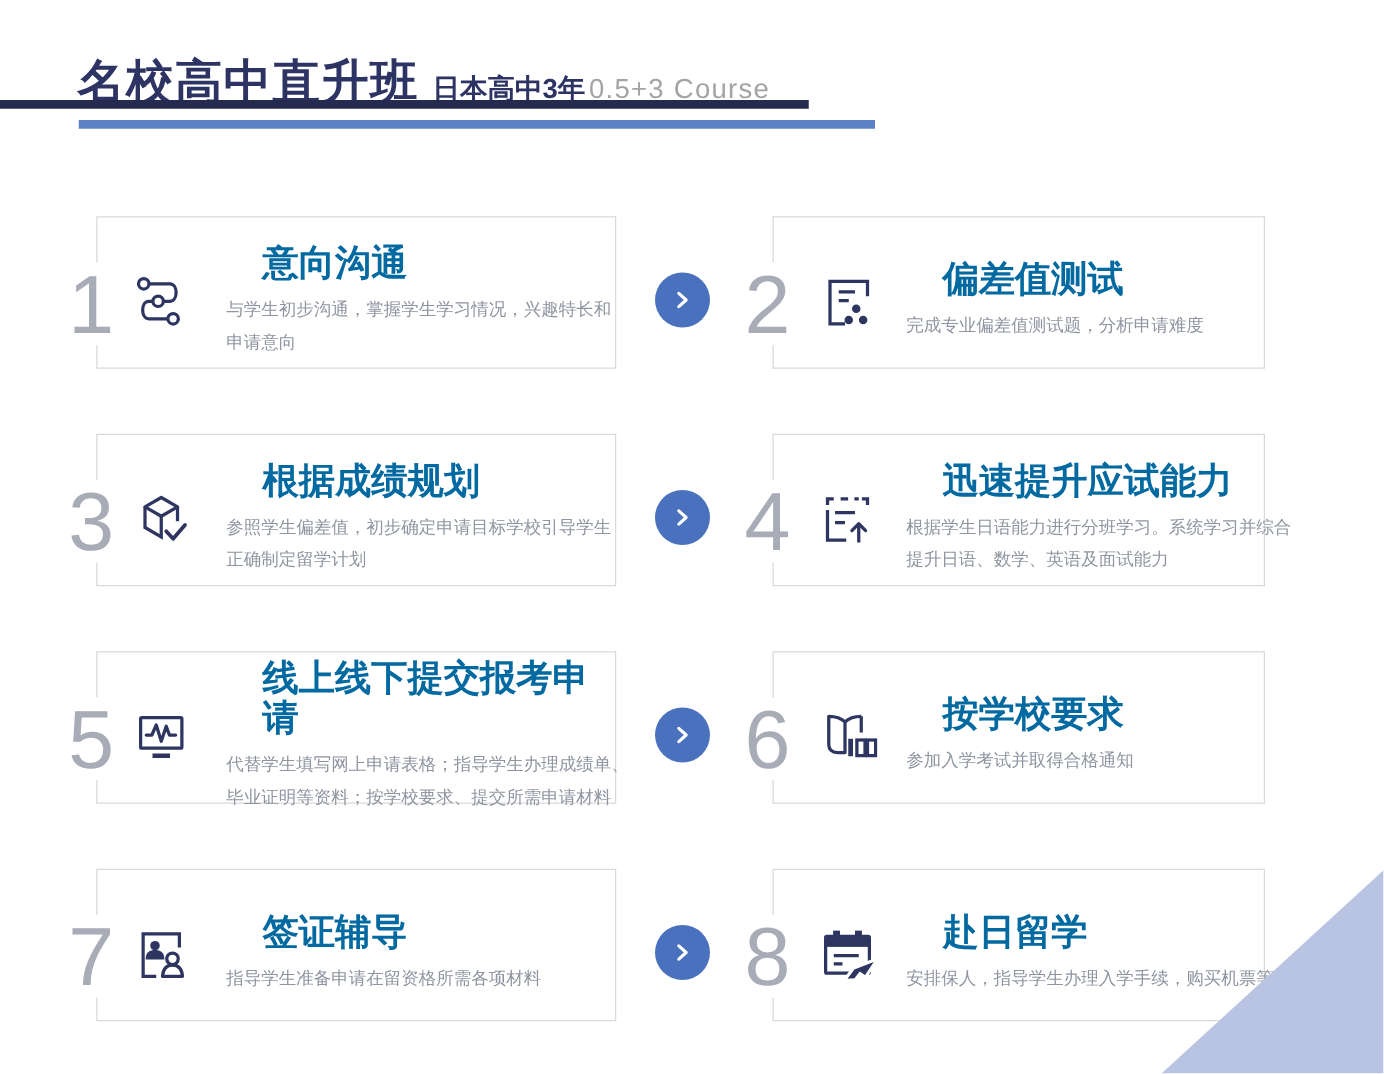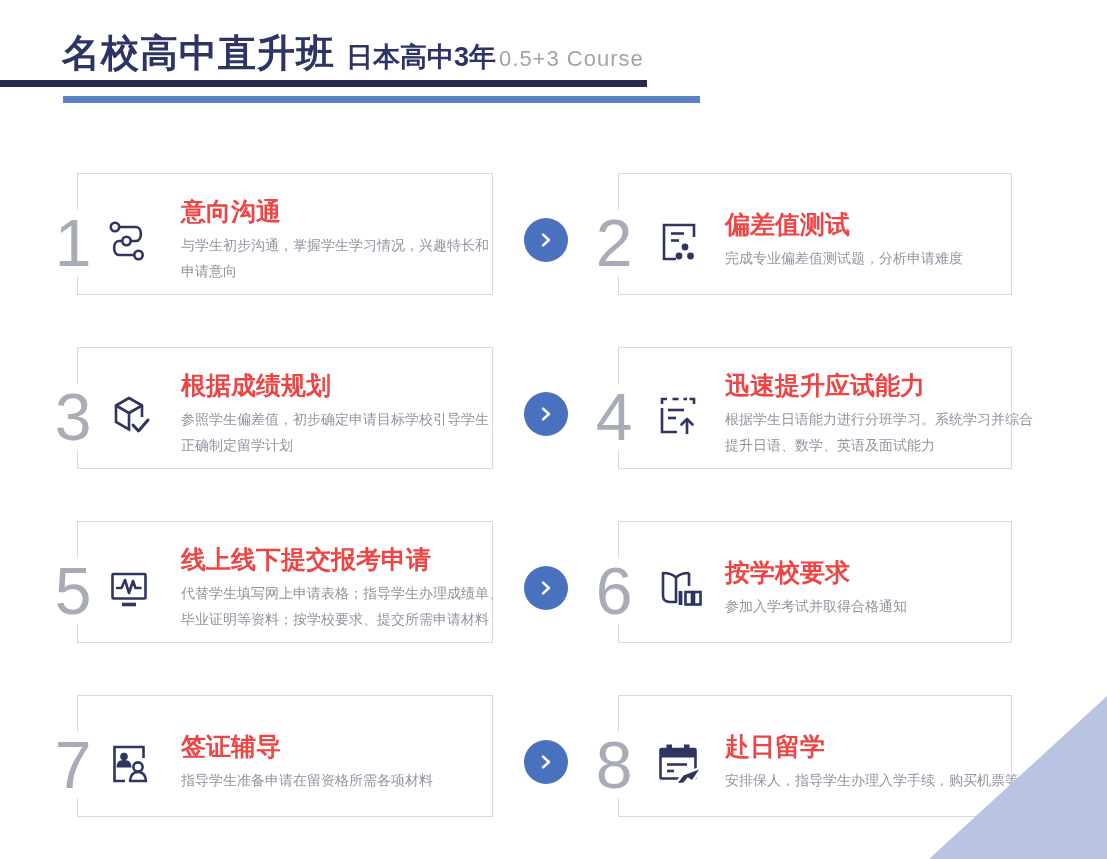--- a/index.html
+++ b/index.html
@@ -2,40 +2,40 @@
 <html><head>
 <meta charset="utf-8">
 <style>
   html,body { margin:0; padding:0; background:#fff; }
   .page {
     position:relative; width:1107px; height:859px; background:#ffffff;
     overflow:hidden; font-family:"Liberation Sans","DejaVu Sans",sans-serif;
   }
 
   
-  .header { position:absolute; left:62px; top:28px; display:flex; align-items:baseline; white-space:nowrap; }
+  .header { position:absolute; left:62px; top:40px; display:flex; align-items:baseline; white-space:nowrap; }
   .header-main { font-size:38px; font-weight:bold; color:#2d3464; letter-spacing:1px; }
-  .header-sub  { font-size:27px; font-weight:bold; color:#2d3464; margin-left:11px; }
+  .header-sub  { font-size:22px; font-weight:bold; color:#2d3464; margin-left:11px; }
   .header-course { font-size:22px; font-weight:normal; color:#a3a3a3; margin-left:3px; letter-spacing:1px; }
   .bar-dark { position:absolute; left:0; top:80px; width:647px; height:7px; background:#252b4e; }
   .bar-blue { position:absolute; left:63px; top:96px; width:637px; height:7px; background:#5b82c5; }
 
   
   .card {
     position:absolute; height:122px; box-sizing:border-box; background:#fff;
     border:1px solid #d9d9d9; display:flex; align-items:center; padding-top:14px;
   }
   .card.left  { left:77px;  width:416px; padding-left:26px; }
   .card.right { left:618px; width:394px; padding-left:34px; }
   .icon-wrap { flex:0 0 50px; height:50px; display:flex; align-items:center; justify-content:center; color:#2d3560; }
   .card.left  .icon-wrap { margin-right:27px; }
   .card.right .icon-wrap { margin-right:22px; }
   .icon-wrap svg { width:48px; height:48px; stroke:currentColor; fill:none; stroke-width:2.6; }
   .texts { min-width:0; }
-  .step-title { font-size:25px; font-weight:bold; color:#ef4444; line-height:1.1; }
+  .step-title { font-size:29px; font-weight:bold; color:#0369a1; line-height:1.1;margin-left:29px; }
   .step-desc { margin-top:7px; font-size:14px; color:#8f95a0; line-height:26px; white-space:nowrap; }
 
   .num {
     position:absolute; left:-5px; top:calc(50% + 9px); transform:translate(-50%,-50%);
     font-size:66px; line-height:1; color:#a7acb6; background:#fff; padding:0 6px;
   }
 
   
   .arrow {
     position:absolute; left:524px; width:44px; height:44px; border-radius:50%;

